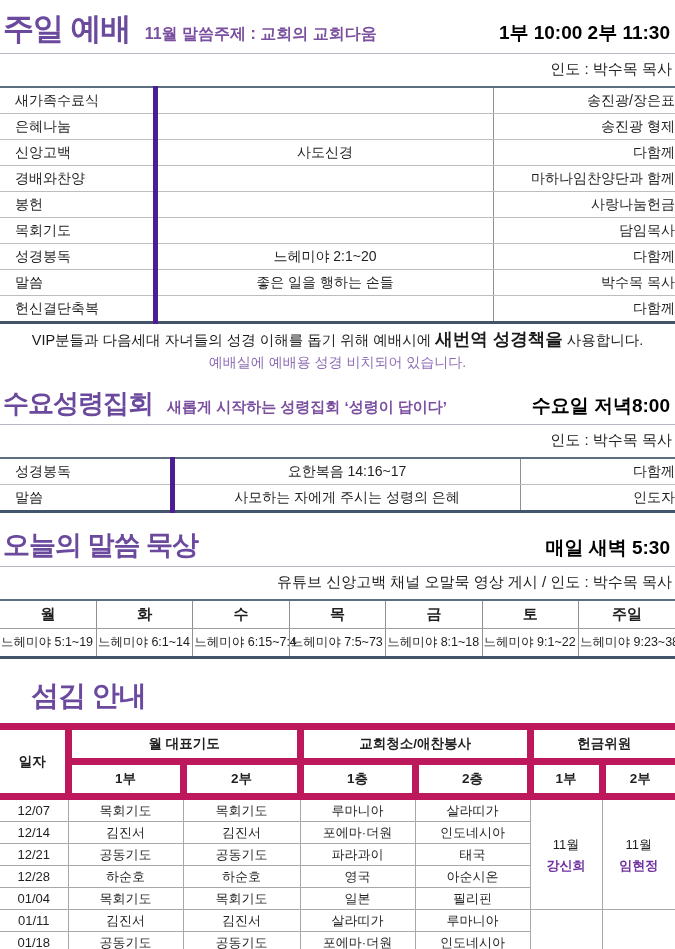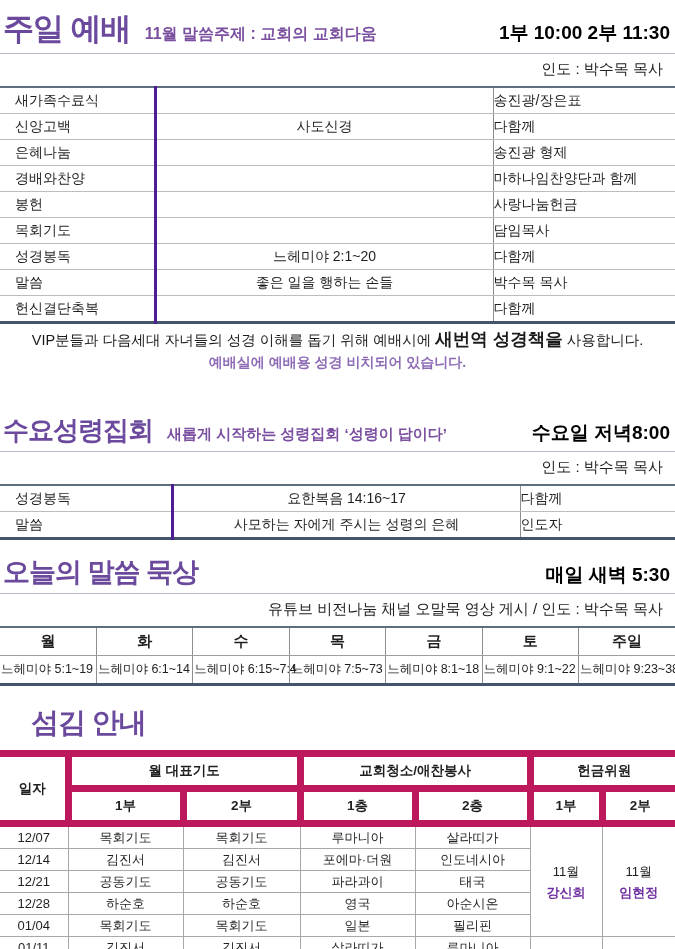--- a/index.html
+++ b/index.html
@@ -6,41 +6,41 @@
   body{
     width:675px;height:949px;overflow:hidden;
     font-family:"Liberation Sans","DejaVu Sans",sans-serif;
     color:#1f1f1f;-webkit-font-smoothing:antialiased;
   }
   .page{box-sizing:border-box;padding:8px 0 0 0;}
 
   
   .sec-head{display:flex;align-items:baseline;padding:0 3px;}
   .big-title{font-weight:bold;color:#6b4a9e;letter-spacing:-1px;white-space:nowrap;}
-  .t31{font-size:31px;} .t26{font-size:26px;margin-top:27px;} .t27{font-size:27px;} .t28{font-size:28px;margin-left:28px;}
+  .t31{font-size:31px;} .t26{font-size:26px;} .t27{font-size:27px;} .t28{font-size:28px;margin-left:28px;}
   .sub-title{font-size:16px;font-weight:bold;color:#7b4fa0;margin-left:14px;white-space:nowrap;}
   .sub-title.small{font-size:15px;}
   .head-time{margin-left:auto;font-size:19px;font-weight:bold;color:#000;white-space:nowrap;padding-right:2px;}
   .divider{border-top:1px solid #bdb5c6;margin-top:3px;}
-  .leader-line{text-align:right;font-size:15px;color:#222;padding:6px 12px 7px;}
+  .leader-line{text-align:right;font-size:15px;color:#222;padding:6px 3px 7px;}
 
   
   table.order{width:675px;border-collapse:collapse;table-layout:fixed;
     border-top:2px solid #5d6e80;border-bottom:3px solid #44546a;}
   table.order td{border-bottom:1px solid #bdbdbd;font-size:14px;height:25px;
     padding:0;white-space:nowrap;overflow:hidden;}
   table.order tr:last-child td{border-bottom:none;}
-  table.order td.c-label{border-right:3px solid #4c1d95;}
+  table.order td.c-label{border-right:5px solid #4c1d95;}
   table.order td.c-center{border-right:1px solid #8f8f8f;text-align:center;}
-  table.order td.c-right{text-align:left;padding-right:6px;}
+  table.order td.c-right{text-align:right;}
   .spread{text-align:justify;text-align-last:justify;padding:0 16px 0 15px;}
 
   .notice{text-align:center;font-size:14.5px;margin:3px 0 3px;color:#1b1b1b;}
   .notice .emph{font-size:17.5px;font-weight:bold;}
-  .notice2{text-align:center;font-size:14px;color:#8d6cb5;margin-bottom:8px;font-weight:bold;}
+  .notice2{text-align:center;font-size:14px;color:#8d6cb5;margin-bottom:8px;}
 
   .sec{margin-top:14px;}
 
   
   table.daily{width:675px;border-collapse:collapse;table-layout:fixed;
     border-top:2px solid #5d6e80;border-bottom:3px solid #44546a;}
   table.daily th{font-size:15px;font-weight:bold;height:25px;border-right:1px solid #8f8f8f;
     border-bottom:1px solid #9e9e9e;white-space:nowrap;}
   table.daily td{font-size:12.5px;text-align:left;height:25px;border-right:1px solid #8f8f8f;white-space:nowrap;}
   table.daily th:last-child,table.daily td:last-child{border-right:none;}
@@ -78,31 +78,31 @@
     <tbody id="sunday-tbody">
         <tr>
           <td class="c-label">
             <div class="spread">새가족수료식</div>
           </td>
           <td class="c-center"></td>
           <td class="c-right">송진광/장은표</td>
         </tr>
         <tr>
           <td class="c-label">
+            <div class="spread">은혜나눔</div>
+          </td>
+          <td class="c-center"></td>
+          <td class="c-right">송진광 형제</td>
+        </tr>
+        <tr>
+          <td class="c-label">
             <div class="spread">신앙고백</div>
           </td>
           <td class="c-center">사도신경</td>
           <td class="c-right">다함께</td>
-        </tr>
-        <tr>
-          <td class="c-label">
-            <div class="spread">은혜나눔</div>
-          </td>
-          <td class="c-center"></td>
-          <td class="c-right">송진광 형제</td>
         </tr>
         <tr>
           <td class="c-label">
             <div class="spread">경배와찬양</div>
           </td>
           <td class="c-center"></td>
           <td class="c-right">마하나임찬양단과 함께</td>
         </tr>
         <tr>
           <td class="c-label">
@@ -179,21 +179,21 @@
         </tbody>
     </table>
   </div>
 
   <div class="sec">
     <div class="sec-head">
       <span class="big-title t27">오늘의 말씀 묵상</span>
       <span class="head-time">매일 새벽 5:30</span>
     </div>
     <div class="divider"></div>
-    <div class="leader-line">유튜브 비전나눔 채널 오말묵 영상 게시 / 인도 : 박수목 목사</div>
+    <div class="leader-line">유튜브 신앙고백 채널 오말묵 영상 게시 / 인도 : 박수목 목사</div>
     <table class="daily">
       <thead>
           <tr id="daily-days-row">
             <th>월</th>
             <th>화</th>
             <th>수</th>
             <th>목</th>
             <th>금</th>
             <th>토</th>
             <th>주일</th>

